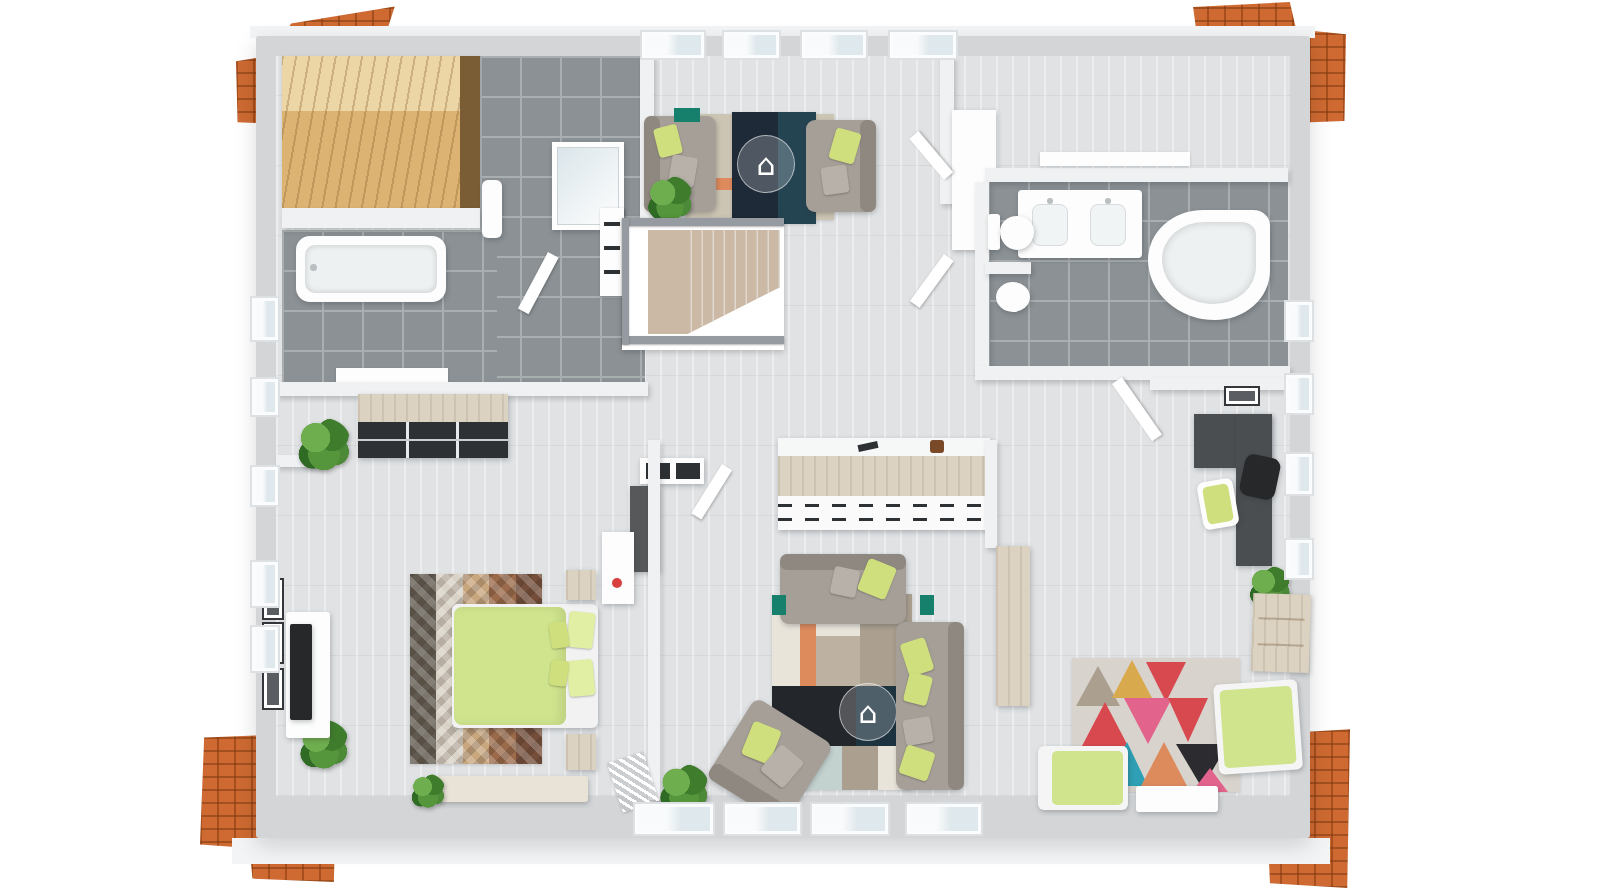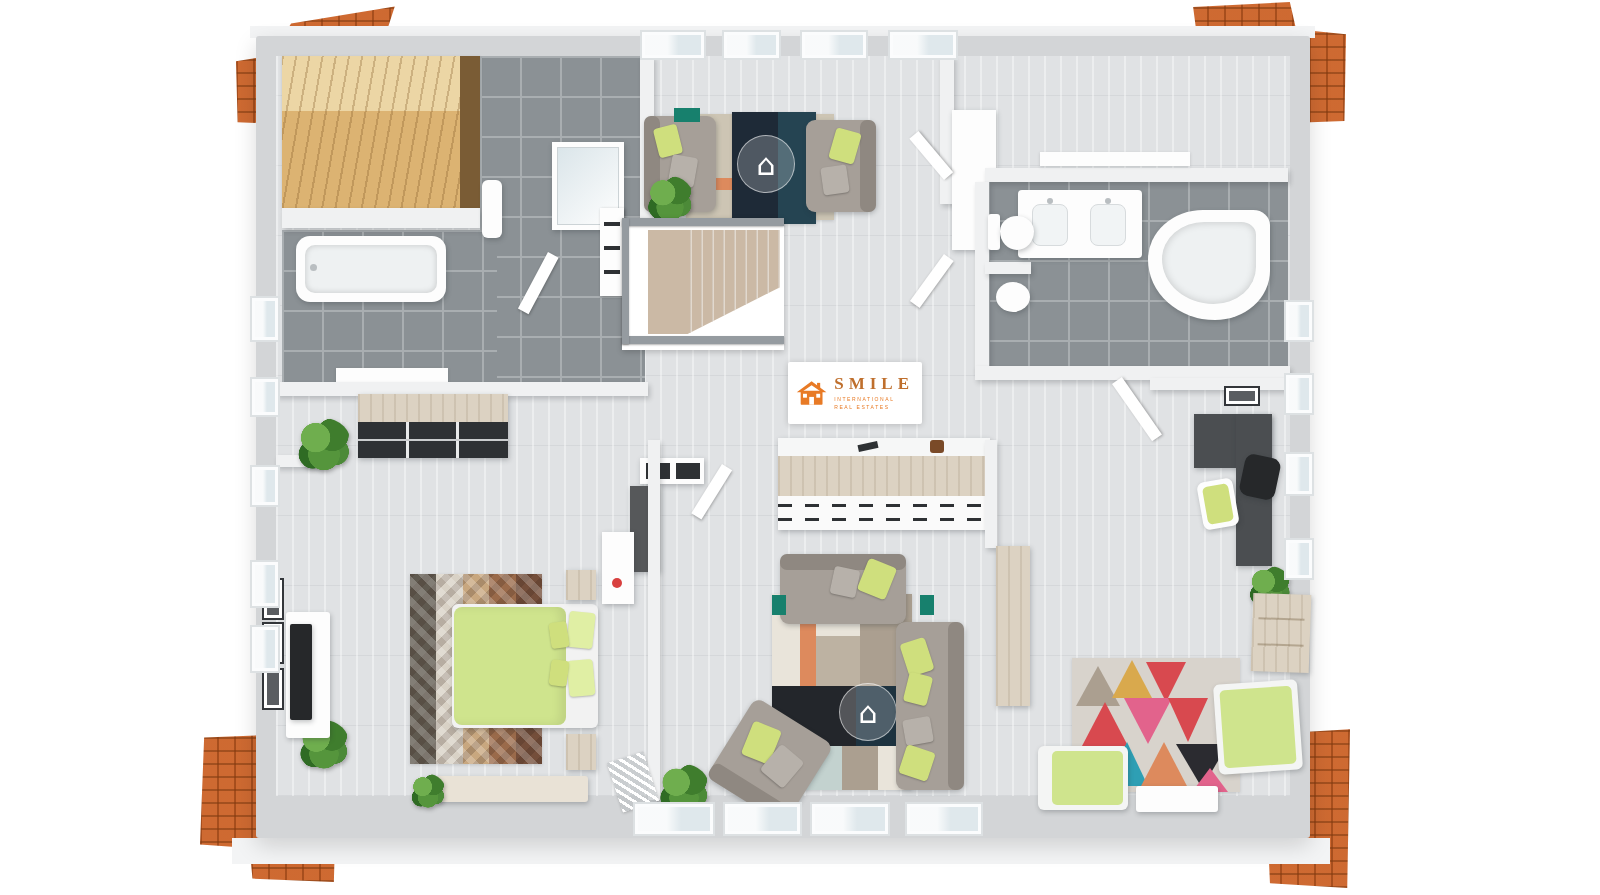--- a/index.html
+++ b/index.html
@@ -379,31 +379,14 @@
   <div class="a win" style="left:1284px;top:373px;width:26px;height:38px">
       <div class="glass"></div>
     </div>
   <div class="a win" style="left:1284px;top:452px;width:26px;height:40px">
       <div class="glass"></div>
     </div>
   <div class="a win" style="left:1284px;top:538px;width:26px;height:38px">
       <div class="glass"></div>
     </div>
 
-  <div class="a logo-card" style="left:788px;top:362px;width:118px;height:50px">
-    <svg width="38" height="32" viewBox="0 0 40 34">
-      <rect x="27" y="4" width="4" height="7" fill="#e87a25"></rect>
-      <polygon points="1,16 20,2 39,16 33,16 20,7 7,16" fill="#e87a25"></polygon>
-      <rect x="6" y="14" width="28" height="18" rx="1" fill="#e87a25"></rect>
-      <rect x="17" y="22" width="6" height="10" fill="#ffffff"></rect>
-      <rect x="9" y="18" width="5" height="5" fill="#ffffff"></rect>
-      <rect x="26" y="18" width="5" height="5" fill="#ffffff"></rect>
-    </svg>
-    <div>
-      <div class="logo-brand">SMILE</div>
-      <div class="logo-sub">
-        <span>INTERNATIONAL</span><br>
-        <span>REAL ESTATES</span>
-      </div>
-    </div>
-  </div>
 
 </div>
 
 </body></html>

